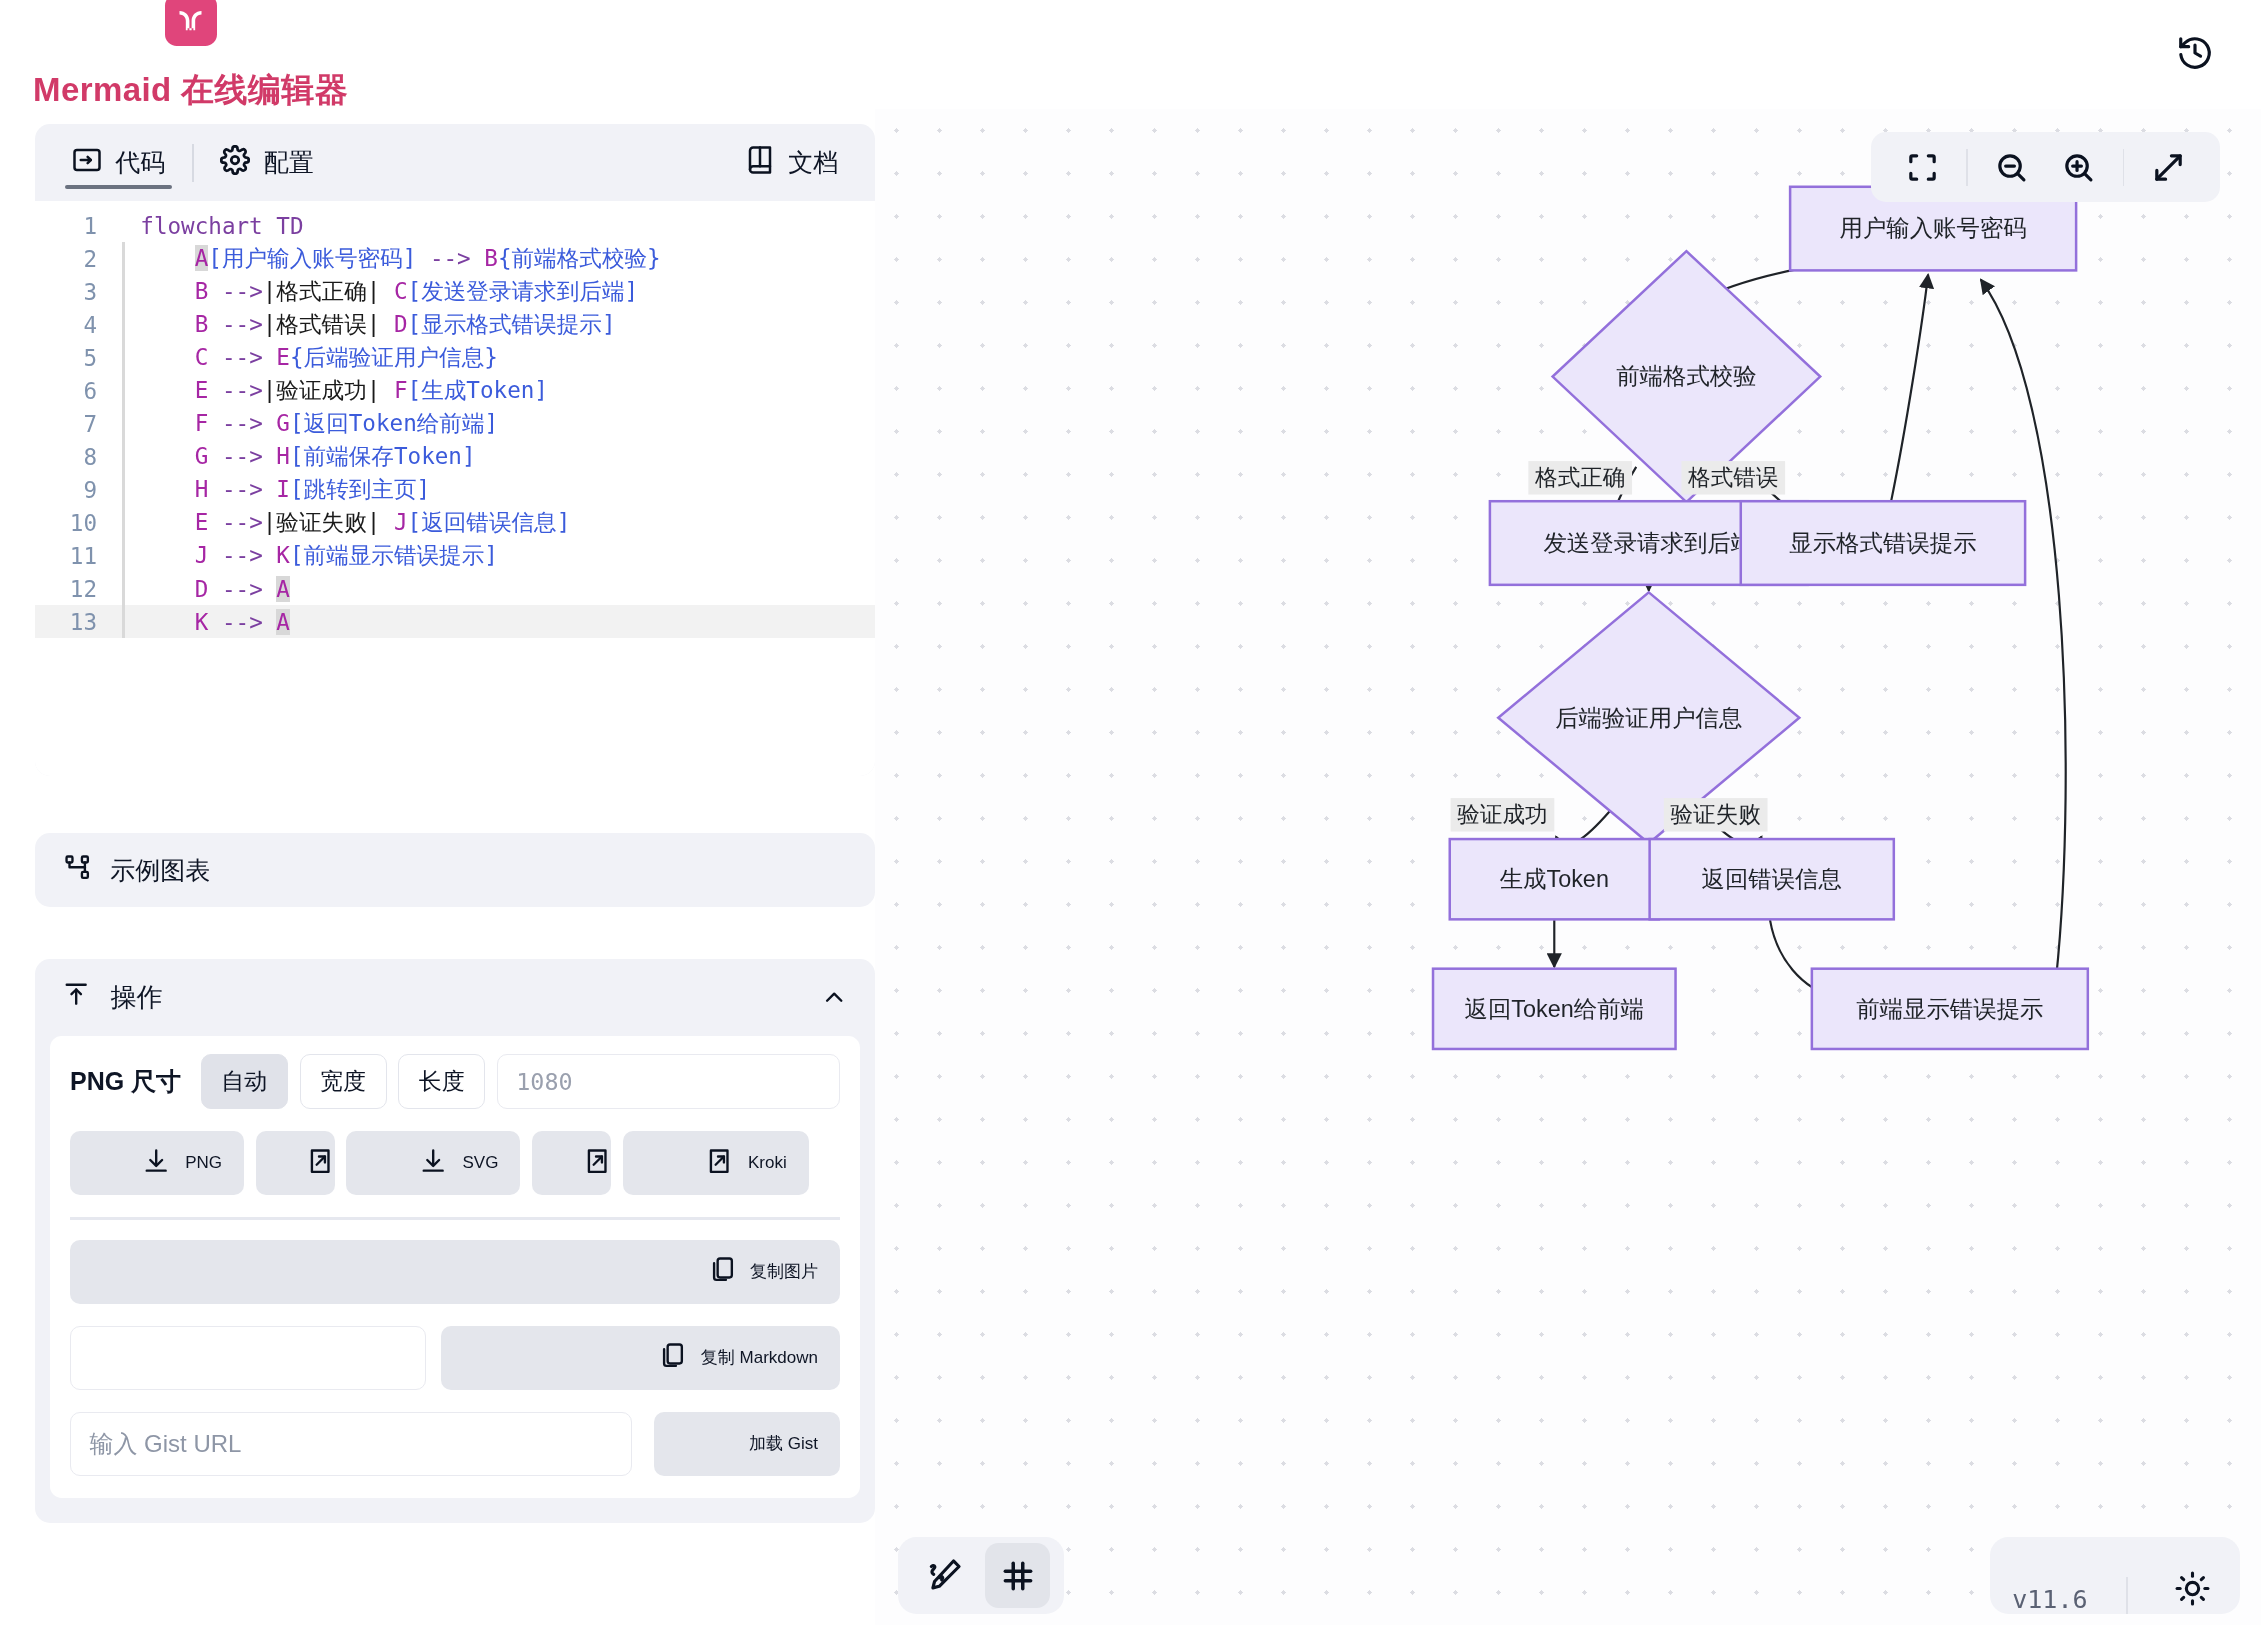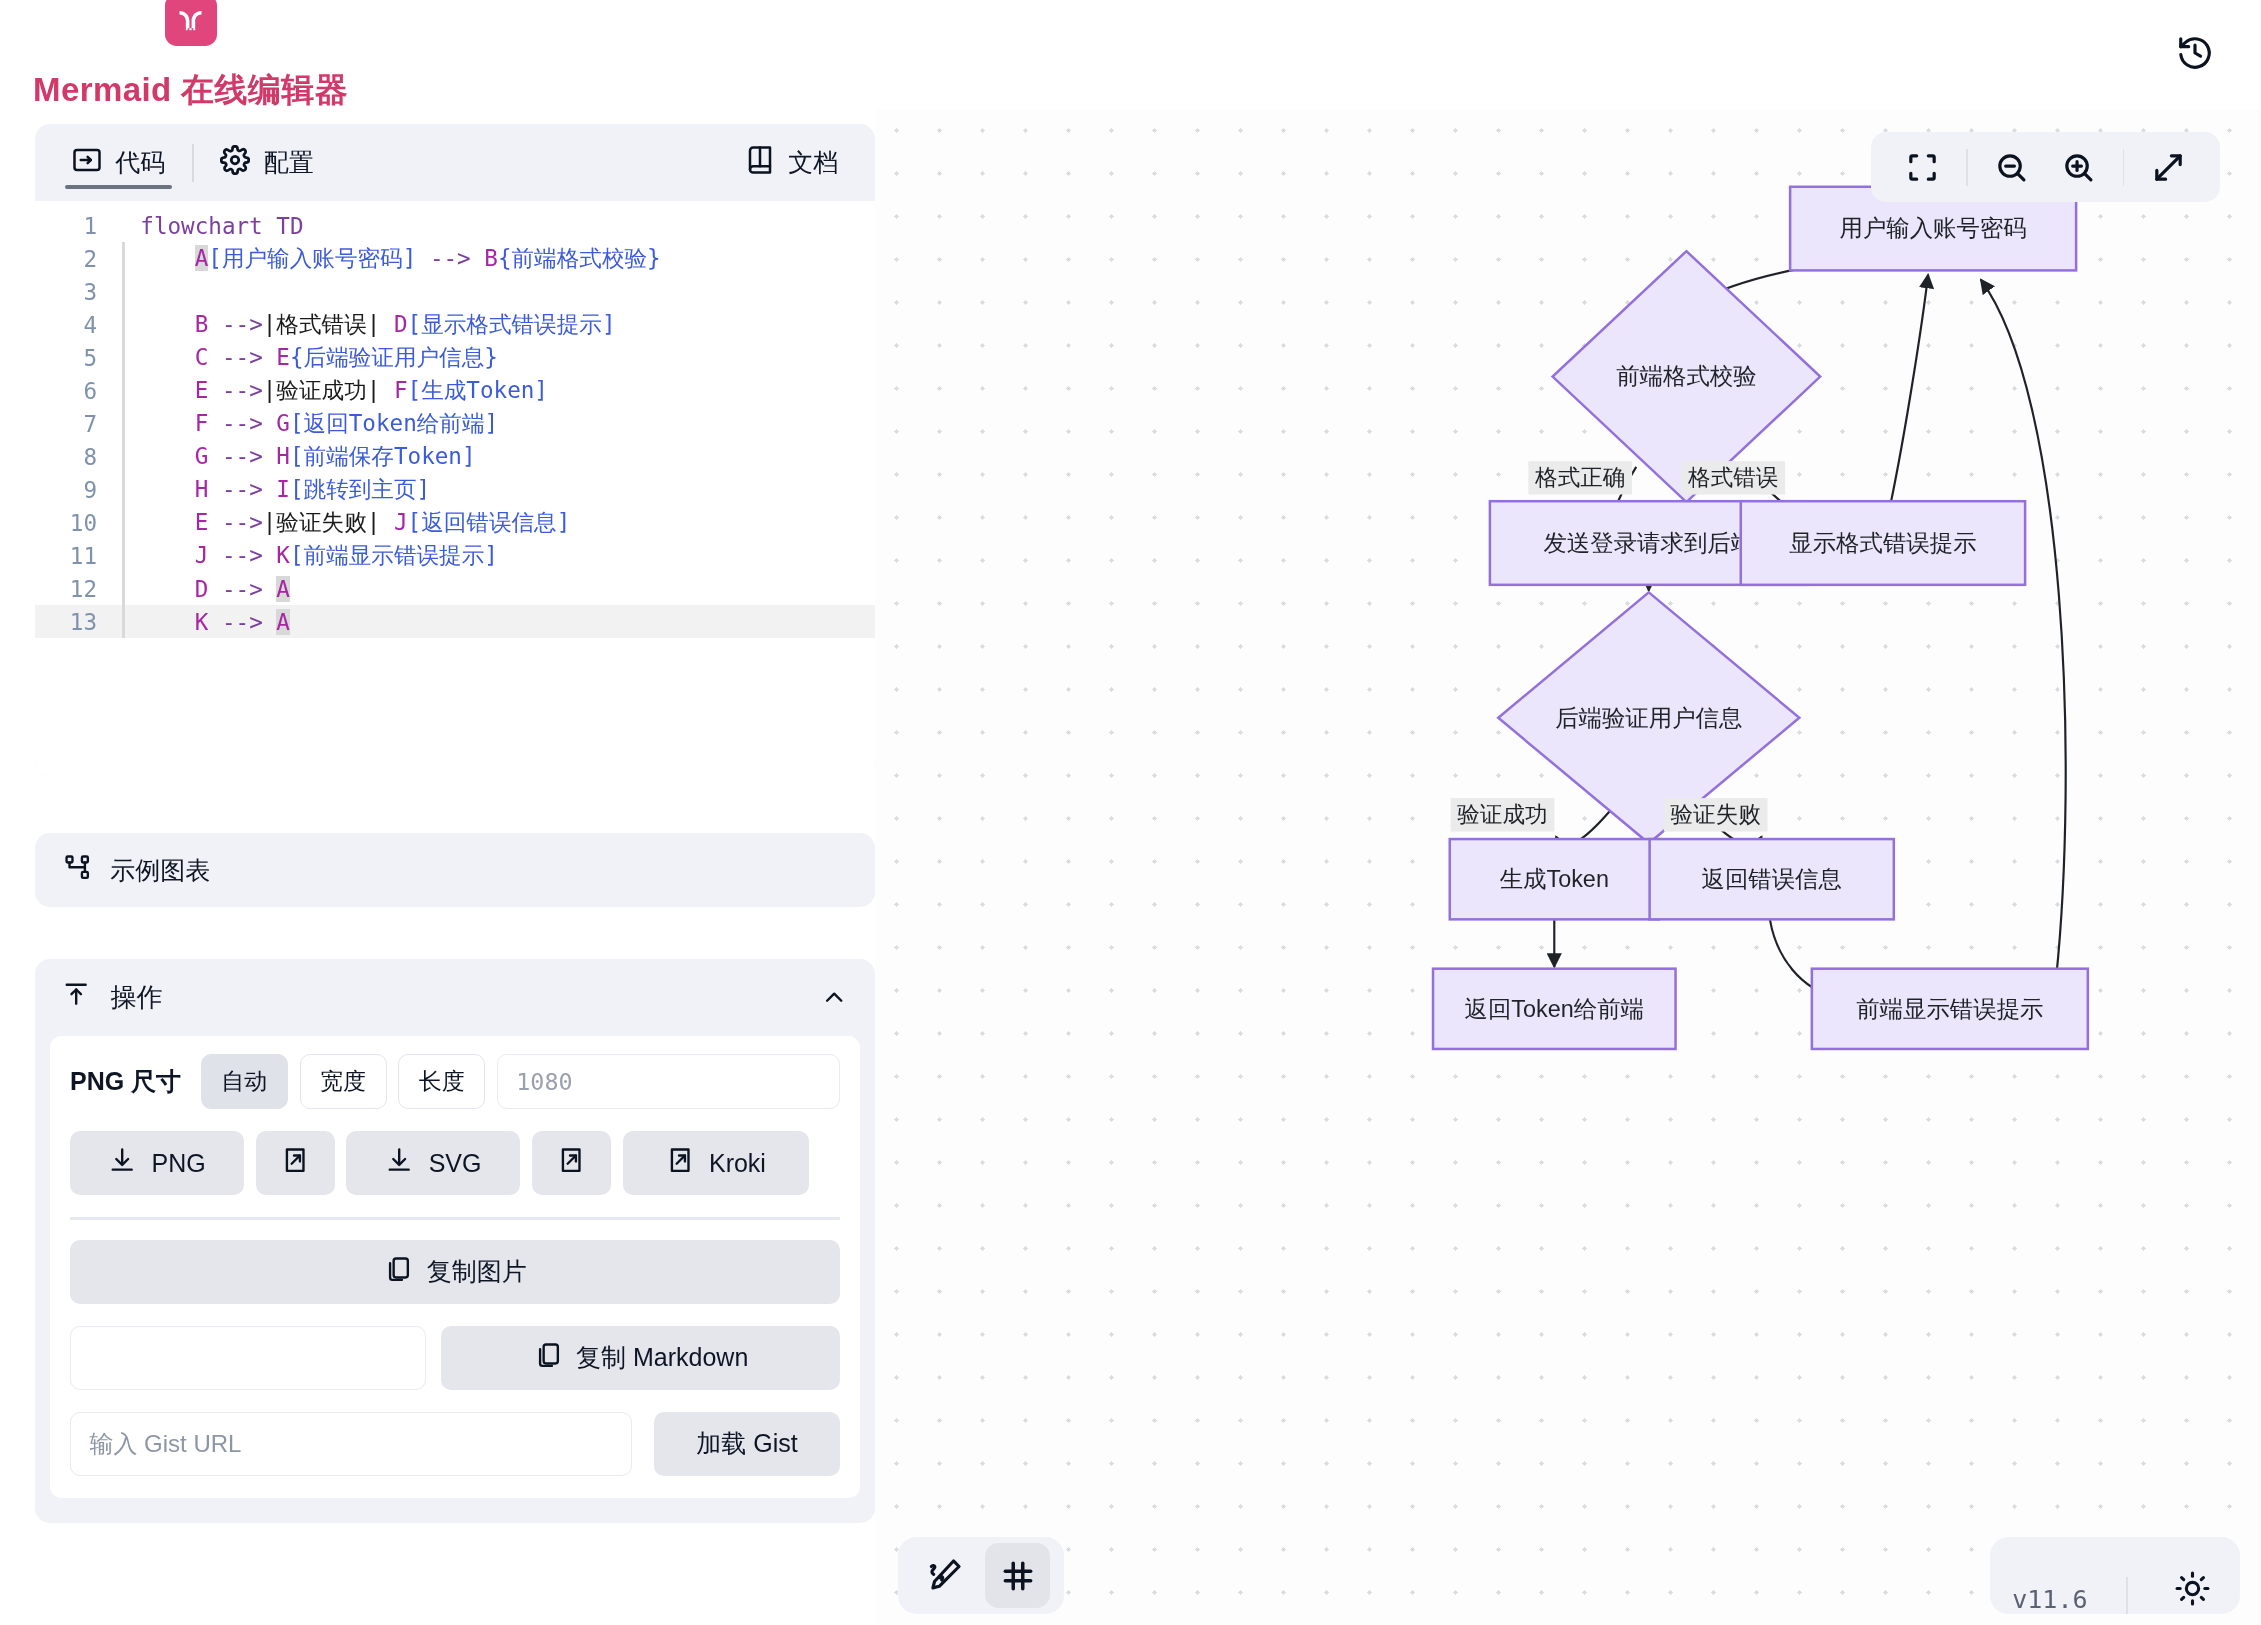--- a/index.html
+++ b/index.html
@@ -112,22 +112,22 @@
   }
   .seg.on { background: #e0e2e9; border-color: #e0e2e9; }
   .size-input {
     flex: 1; height: 55px; border-radius: 10px; border: 1.7px solid #e9eaf0;
     background: #ffffff; padding: 0 18.4px; font-size: 23.4px; color: #0e1525;
     font-family: "DejaVu Sans Mono", monospace;
   }
   .size-input::placeholder { color: #9aa0ae; }
   .btn {
     height: 64px; border: none; border-radius: 10px; background: #e4e6ec;
-    display: flex; align-items: center; justify-content: center; gap: 15px;
-    font-size: 25px; color: #0e1525; cursor: pointer; padding: 0 22px;
+    display: flex; align-items: center; justify-content: flex-end; gap: 15px;
+    font-size: 17px; color: #0e1525; cursor: pointer; padding: 0 22px;
     font-family: "Liberation Sans", sans-serif;
   }
   .btn svg { width: 28.4px; height: 28.4px; }
   .btn.ext { padding: 0; width: 79px; }
   .btn.png { width: 174px; }
   .btn.svg-btn { width: 174px; }
   .btn.kroki { width: 186px; }
   .btn.full { width: 100%; }
   .divider { height: 2.5px; background: #e6e8ef; margin: 3.3px 0 20px 0; }
   .md-row { display: flex; gap: 15px; align-items: center; margin-bottom: 22px; }
@@ -253,21 +253,21 @@
               <path d="M6.5 2H20v20H6.5A2.5 2.5 0 0 1 4 19.5v-15A2.5 2.5 0 0 1 6.5 2z"></path>
               <path d="M12 2v15"></path>
           </svg>
         </span>
         <span>文档</span>
       </button>
     </div>
     <div class="code-area" id="code-area">
         <div class="code-line"><span class="ln">1</span><span class="gut" style="background: transparent;"></span><span class="code-txt"><span class="kw">flowchart TD</span></span></div>
         <div class="code-line"><span class="ln">2</span><span class="gut"></span><span class="code-txt"><span class="plain">    </span><span class="id hl">A</span><span class="br">[用户输入账号密码]</span><span class="kw"> --&gt; </span><span class="id">B</span><span class="br">{前端格式校验}</span></span></div>
-        <div class="code-line"><span class="ln">3</span><span class="gut"></span></div>
+        <div class="code-line"><span class="ln">3</span><span class="gut"></span><span class="code-txt"><span class="plain">    </span><span class="id">B</span><span class="kw"> --&gt;</span><span class="plain">|格式正确| </span><span class="id">C</span><span class="br">[发送登录请求到后端]</span></span></div>
         <div class="code-line"><span class="ln">4</span><span class="gut"></span><span class="code-txt"><span class="plain">    </span><span class="id">B</span><span class="kw"> --&gt;</span><span class="plain">|格式错误| </span><span class="id">D</span><span class="br">[显示格式错误提示]</span></span></div>
         <div class="code-line"><span class="ln">5</span><span class="gut"></span><span class="code-txt"><span class="plain">    </span><span class="id">C</span><span class="kw"> --&gt; </span><span class="id">E</span><span class="br">{后端验证用户信息}</span></span></div>
         <div class="code-line"><span class="ln">6</span><span class="gut"></span><span class="code-txt"><span class="plain">    </span><span class="id">E</span><span class="kw"> --&gt;</span><span class="plain">|验证成功| </span><span class="id">F</span><span class="br">[生成Token]</span></span></div>
         <div class="code-line"><span class="ln">7</span><span class="gut"></span><span class="code-txt"><span class="plain">    </span><span class="id">F</span><span class="kw"> --&gt; </span><span class="id">G</span><span class="br">[返回Token给前端]</span></span></div>
         <div class="code-line"><span class="ln">8</span><span class="gut"></span><span class="code-txt"><span class="plain">    </span><span class="id">G</span><span class="kw"> --&gt; </span><span class="id">H</span><span class="br">[前端保存Token]</span></span></div>
         <div class="code-line"><span class="ln">9</span><span class="gut"></span><span class="code-txt"><span class="plain">    </span><span class="id">H</span><span class="kw"> --&gt; </span><span class="id">I</span><span class="br">[跳转到主页]</span></span></div>
         <div class="code-line"><span class="ln">10</span><span class="gut"></span><span class="code-txt"><span class="plain">    </span><span class="id">E</span><span class="kw"> --&gt;</span><span class="plain">|验证失败| </span><span class="id">J</span><span class="br">[返回错误信息]</span></span></div>
         <div class="code-line"><span class="ln">11</span><span class="gut"></span><span class="code-txt"><span class="plain">    </span><span class="id">J</span><span class="kw"> --&gt; </span><span class="id">K</span><span class="br">[前端显示错误提示]</span></span></div>
         <div class="code-line"><span class="ln">12</span><span class="gut"></span><span class="code-txt"><span class="plain">    </span><span class="id">D</span><span class="kw"> --&gt; </span><span class="id hl">A</span></span></div>
         <div class="code-line cur"><span class="ln">13</span><span class="gut"></span><span class="code-txt"><span class="plain">    </span><span class="id">K</span><span class="kw"> --&gt; </span><span class="id hl">A</span></span></div>

